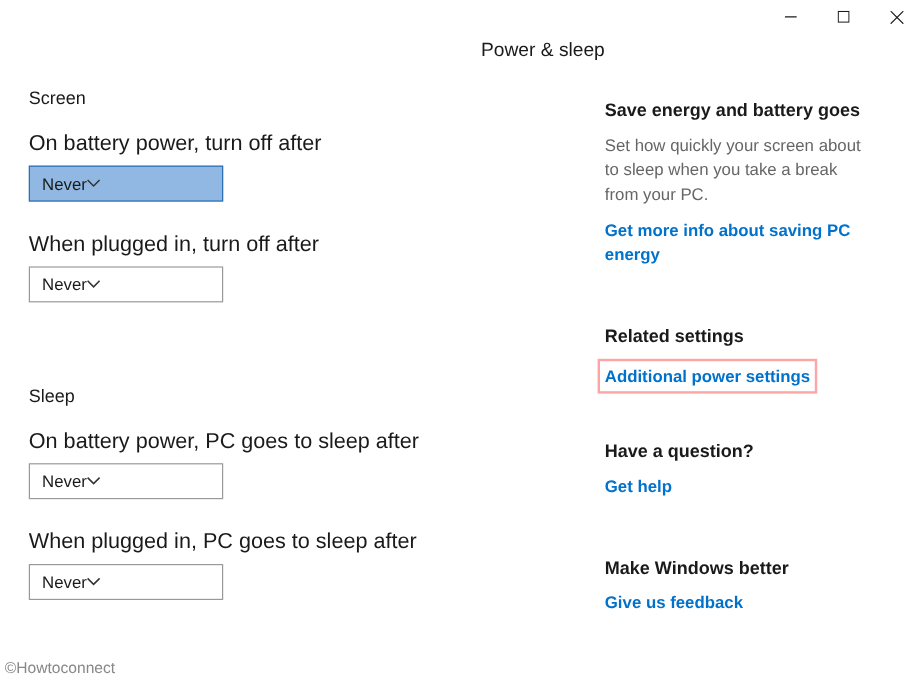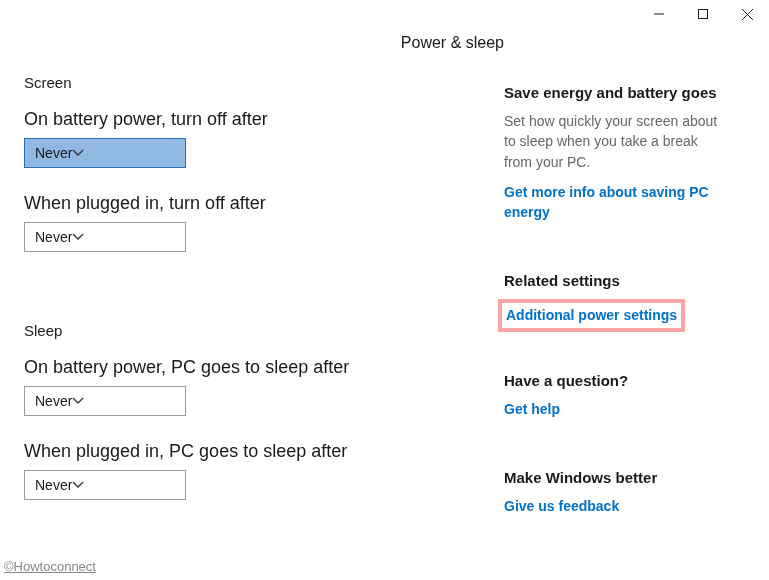--- a/index.html
+++ b/index.html
@@ -90,32 +90,31 @@
   .link {
     color: #0072cc;
     font-size: 14px;
     cursor: pointer;
     display: inline-block;
     line-height: 1.45;
     font-weight: bold;
   }
   .side-block { margin-bottom: 50px; }
   .highlight {
-    border: 4px solid #fca5a5;
+    border: 2px solid #fca5a5;
     display: inline-block;
     padding: 2px 4px;
     margin-left: -6px;
   }
   .watermark {
     position: absolute;
     left: 4px;
-    bottom: 6px;
+    bottom: 16px;
     font-size: 13px;
     color: #888;
-    text-decoration: underline;
   }
 </style>
 </head>
 <body>
 
 <div class="titlebar">
   <div class="win-btn">
     <svg width="10" height="10">
         <line x1="0" y1="5" x2="10" y2="5" stroke="#1a1a1a" stroke-width="1"></line>
       </svg>

